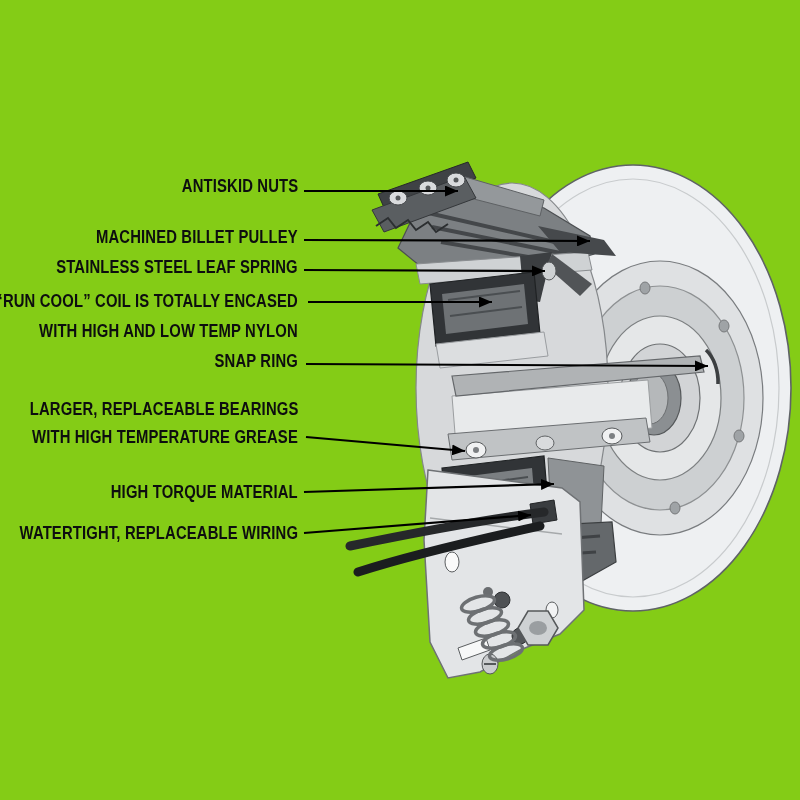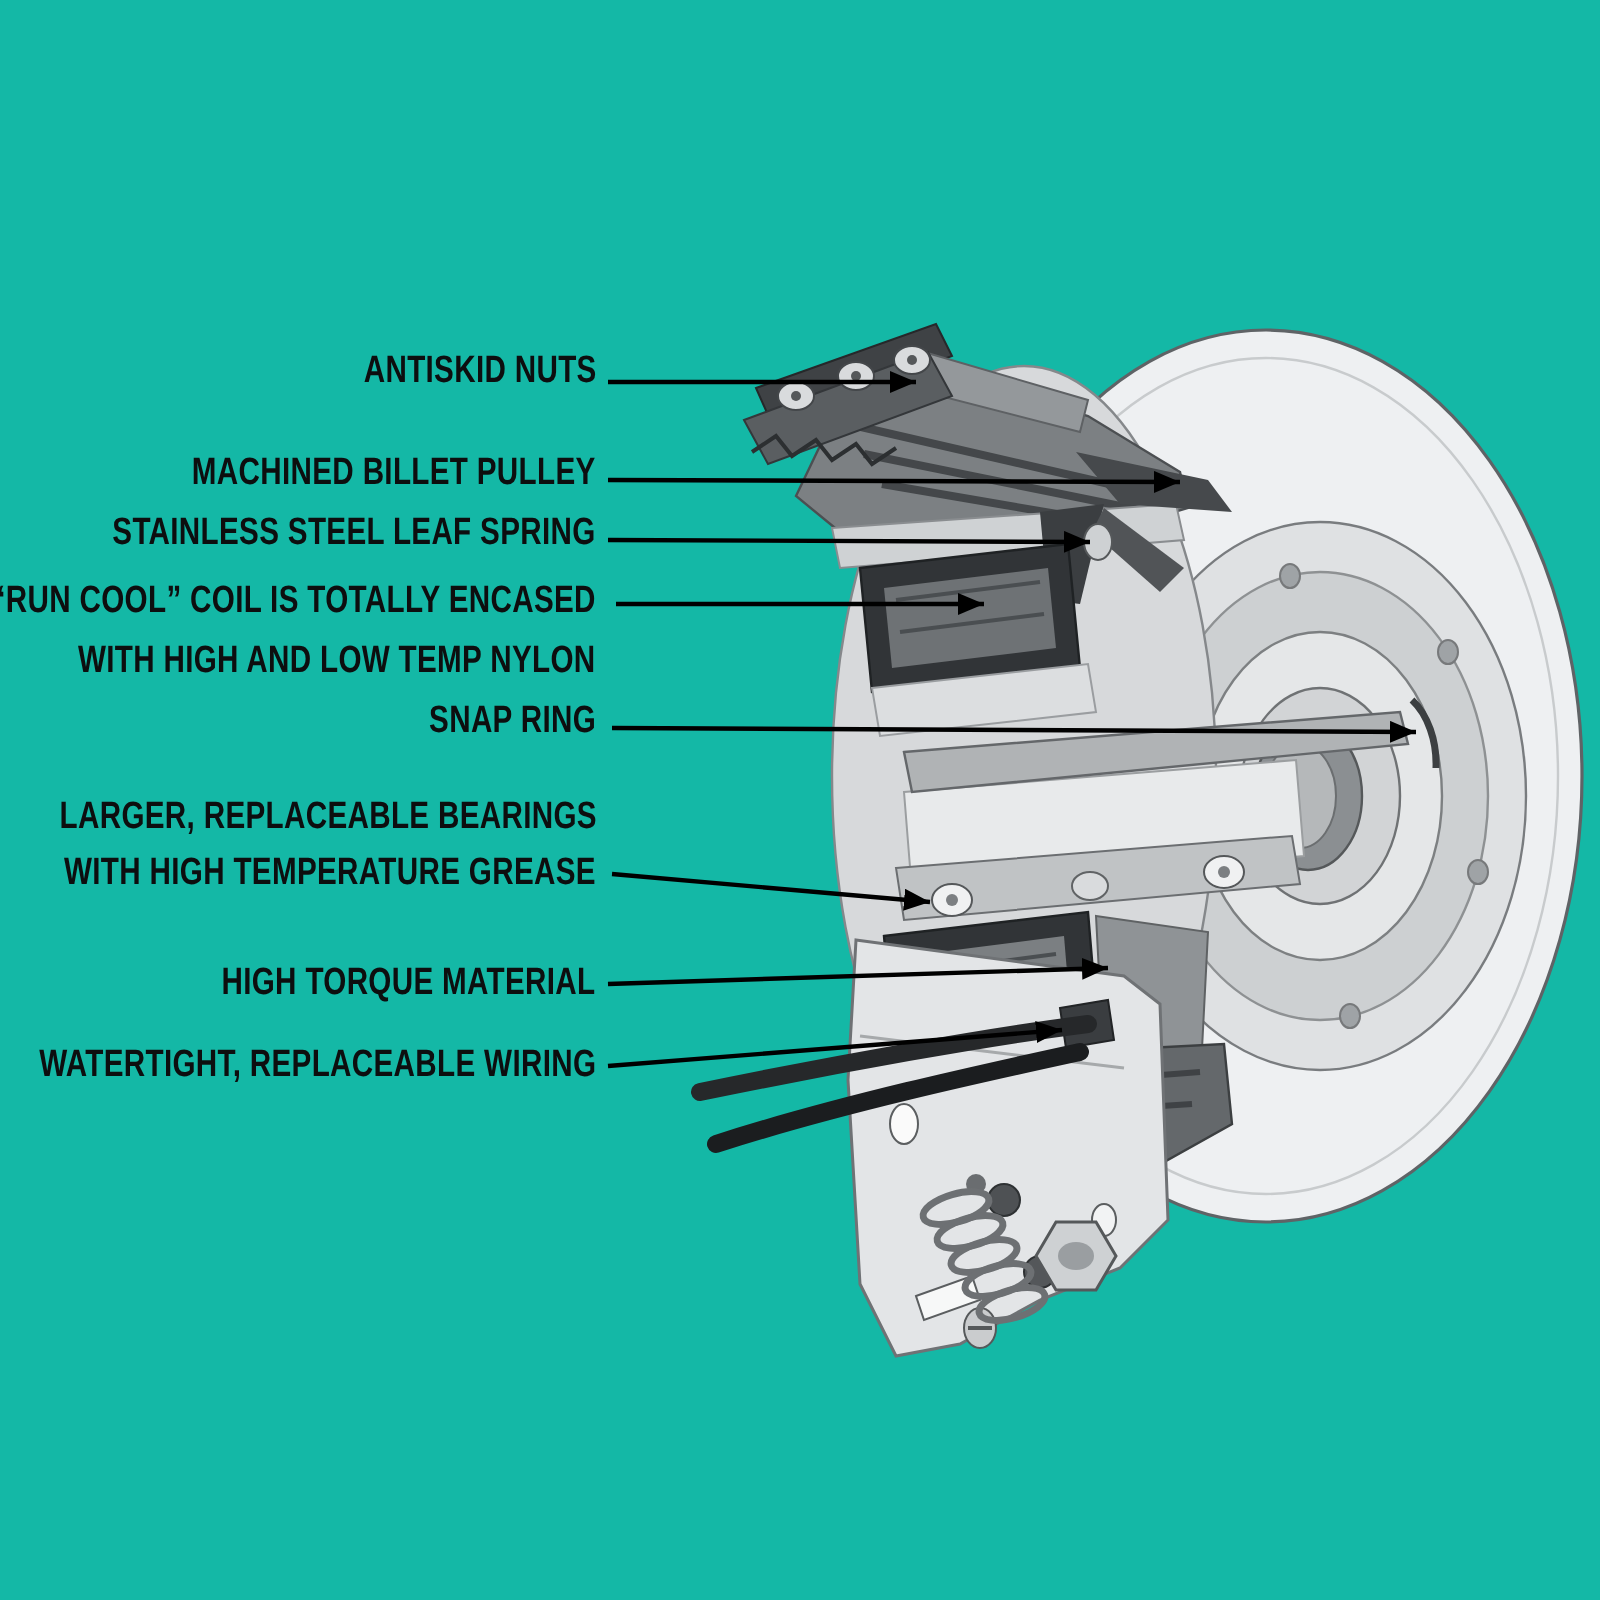--- a/index.html
+++ b/index.html
@@ -1,21 +1,21 @@
 <!DOCTYPE html>
 <html><head>
 <meta charset="utf-8">
 <title>Diagram</title>
 <style>
   html, body { margin: 0; padding: 0; background: #ffffff; }
   .canvas {
     position: relative;
     width: 800px;
     height: 800px;
-    background: #14b8a6;
+    background: #84cc16;
     overflow: hidden;
     font-family: "Liberation Sans", sans-serif;
     text-decoration: underline;
   }
   .art {
     position: absolute;
     inset: 0;
     z-index: 1;
   }
   .label {

